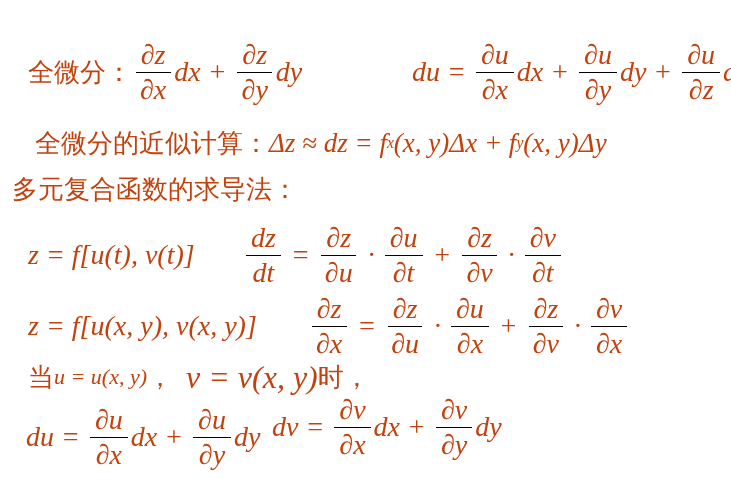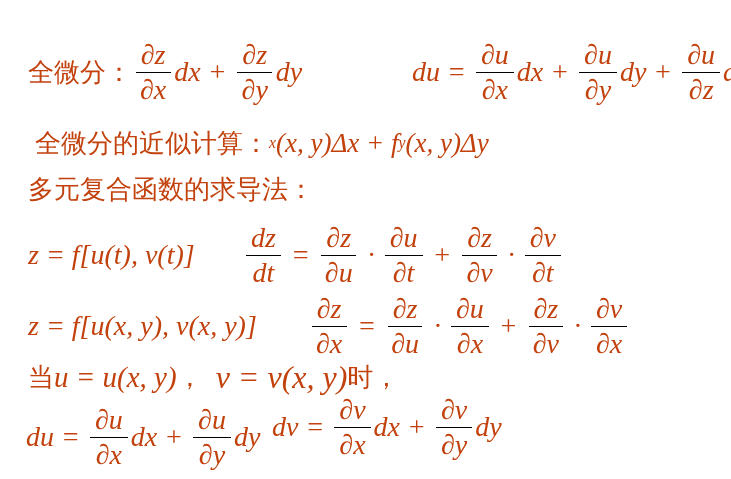--- a/index.html
+++ b/index.html
@@ -13,21 +13,21 @@
   .math { display:inline-flex; align-items:center; font-style:italic; font-size:28px; }
   .math .t { white-space:pre; }
   .frac { display:inline-flex; flex-direction:column; align-items:center; margin:0 3px; line-height:1.12; }
   .frac .num { border-bottom:1.6px solid #000; padding:0 5px 1px 5px; text-align:center; }
   .frac .den { padding:1px 5px 0 5px; text-align:center; }
   sub.sb { font-size:0.58em; font-style:italic; line-height:0; vertical-align:-0.45em; }
   
   .r1a { left:28px;  top:34px;  height:76px; }
   .r1b { left:412px; top:34px;  height:76px; }
   .r2  { left:35px;  top:120px; height:46px; }
-  .r3  { left:28px;  top:168px; height:42px; }
+  .r3  { left:12px;  top:168px; height:42px; }
   .r4a { left:28px;  top:220px; height:70px; }
   .r4b { left:243px; top:220px; height:70px; }
   .r5a { left:28px;  top:290px; height:72px; }
   .r5b { left:308px; top:290px; height:72px; }
   .r6  { left:28px;  top:356px; height:42px; }
   .r7a { left:26px;  top:398px; height:78px; }
   .r7b { left:272px; top:388px; height:78px; }
 </style>
 </head>
 <body>
@@ -67,20 +67,21 @@
           <span class="num t">∂u</span>
           <span class="den t">∂z</span>
         </span>
       <span class="t">dz</span>
     </span>
   </div>
 
   <div class="row r2">
     <span class="cjk">全微分的近似计算：</span>
     <span class="math" style="font-size:27px;">
+      <span class="t">Δz ≈ dz = f</span>
         <sub class="sb">x</sub>
         <span class="t">(x, y)Δx + f</span>
         <sub class="sb">y</sub>
         <span class="t">(x, y)Δy</span>
     </span>
   </div>
 
   <div class="row r3">
     <span class="cjk">多元复合函数的求导法：</span>
   </div>
@@ -150,21 +151,21 @@
       <span class="t"> · </span>
       <span class="frac">
           <span class="num t">∂v</span>
           <span class="den t">∂x</span>
         </span>
     </span>
   </div>
 
   <div class="row r6">
     <span class="cjk">当</span>
-    <span class="math" style="font-size:29px;text-align:center;">
+    <span class="math" style="font-size:22px;text-align:center;">
         <span class="t">u = u(x, y)</span>
       </span>
     <span class="cjk">，  </span>
     <span class="math" style="font-size:32px;">
         <span class="t">v = v(x, y)</span>
       </span>
     <span class="cjk">时，</span>
   </div>
 
   <div class="row r7a">

